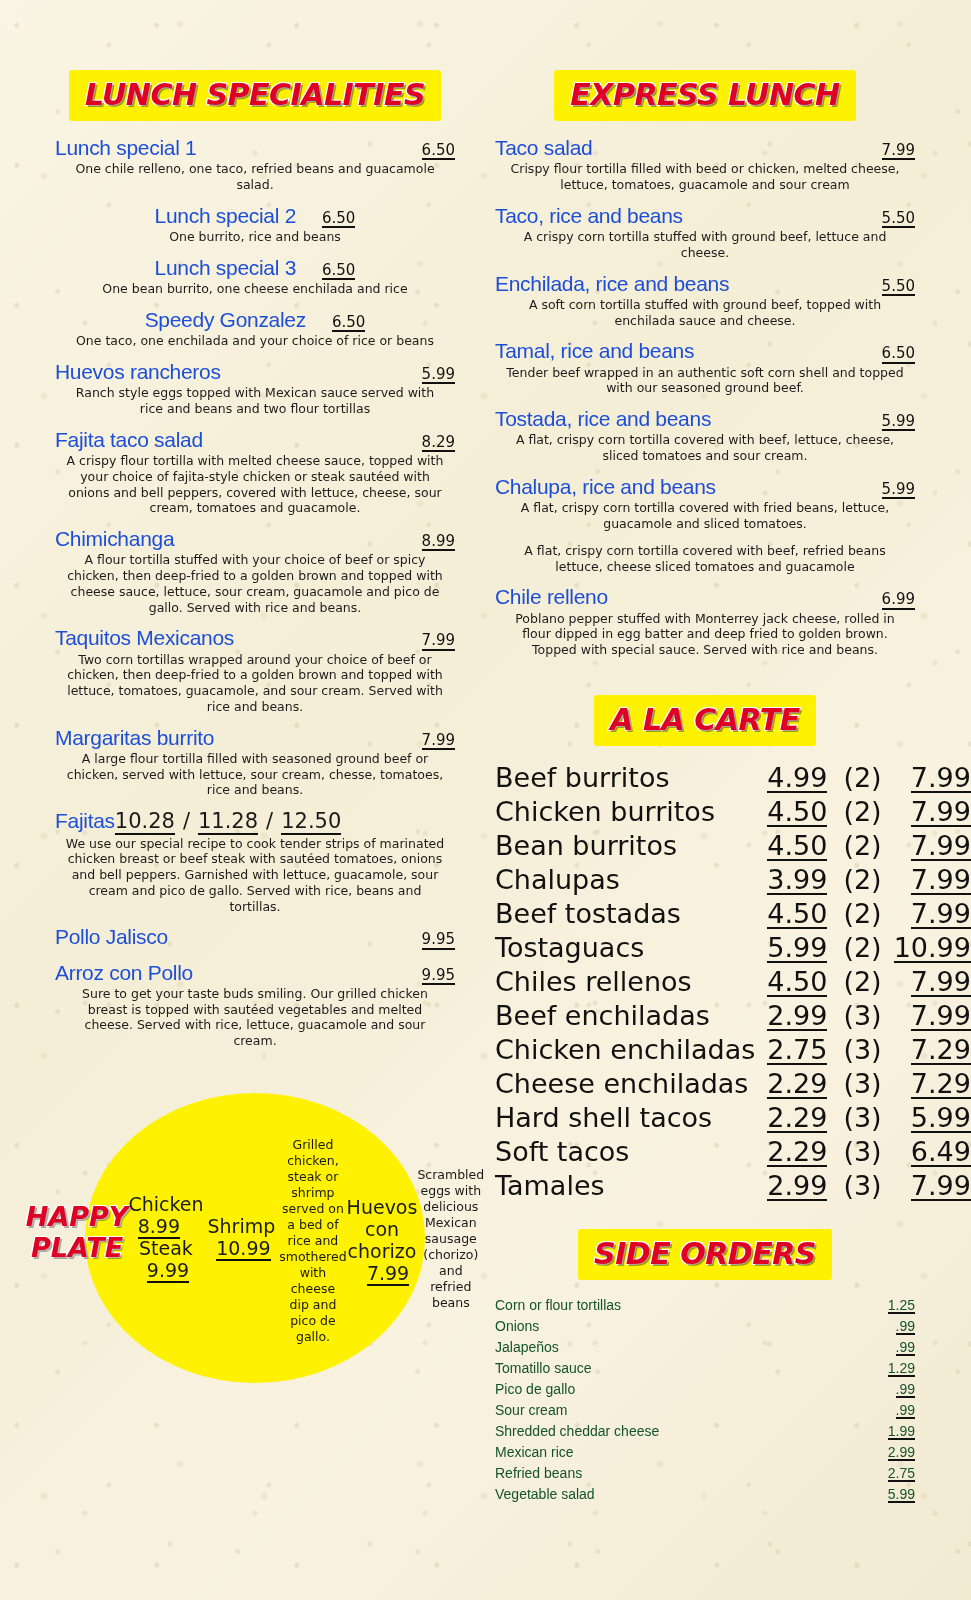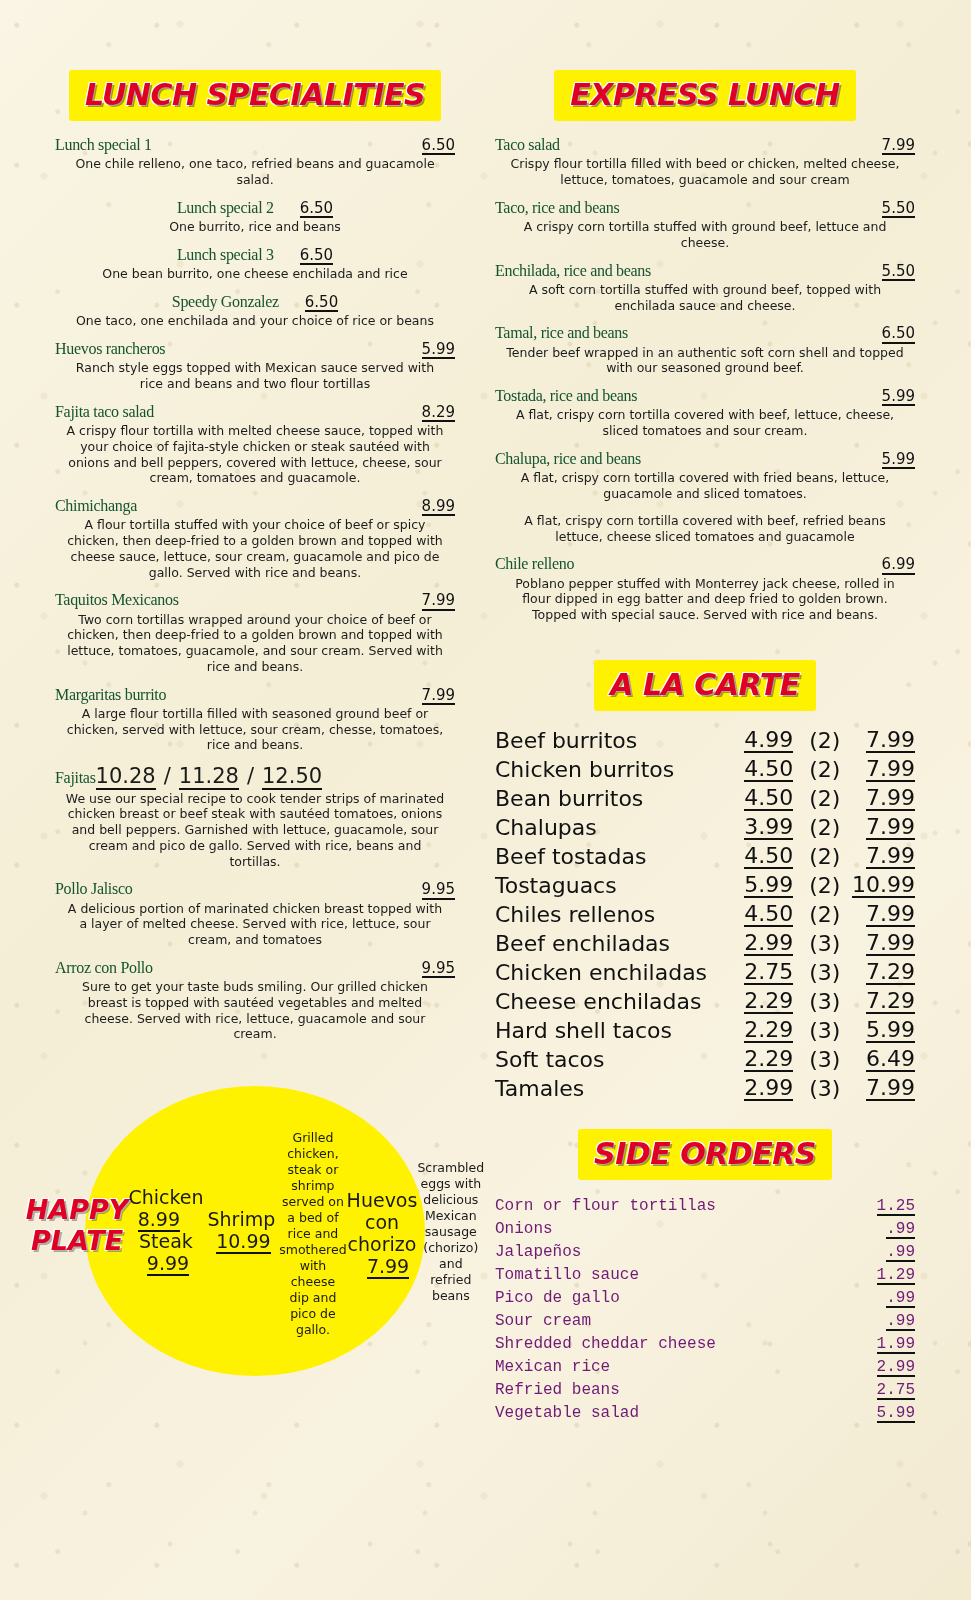--- a/index.html
+++ b/index.html
@@ -75,23 +75,23 @@
 
   
   .item { margin-bottom: 11px; }
   .item-head {
     display: flex;
     align-items: baseline;
     justify-content: space-between;
     gap: 10px;
   }
   .item-name {
-    font-family: Liberation Serif, serif;
-    font-size: 16px;
-    color: #14532d;
+    font-family: Liberation Sans, sans-serif;
+    font-size: 21px;
+    color: #1d4ed8;
     letter-spacing: -0.3px;
     white-space: nowrap;
   }
   .item-price {
     font-family: "DejaVu Sans", sans-serif;
     font-size: 15px;
     color: #111;
     border-bottom: 2px solid #111;
     line-height: 1.02;
     white-space: nowrap;
@@ -122,44 +122,44 @@
   .fajitas-prices .sep { border: none; }
 
   
   .alacarte-table {
     width: 100%;
     border-collapse: collapse;
     margin-top: 10px;
   }
   .alacarte-table td {
     font-family: "DejaVu Sans", sans-serif;
-    font-size: 22px;
+    font-size: 27px;
     padding: 1.5px 0;
     color: #111;
     white-space: nowrap;
   }
   .ac-name { width: 56%; }
   .ac-price1, .ac-price2 {
     text-align: right;
     width: 15%;
   }
   .ac-qty { text-align: left; padding-left: 16px !important; width: 14%; }
-  .ul { border-bottom: 2px solid #111; display: inline-block; line-height: 1.0; }
+  .ul { border-bottom: 2px solid #111; display: inline-block; line-height: 1.0; margin-left: 12px; }
 
   
   .side-table {
     width: 100%;
     border-collapse: collapse;
     margin-top: 8px;
   }
   .side-table td {
-    font-family: Liberation Mono, monospace;
-    font-size: 16px;
+    font-family: Liberation Sans, sans-serif;
+    font-size: 14px;
     padding: 2px 0;
-    color: #701a75;
+    color: #14532d;
     white-space: nowrap;
   }
   .side-name { width: 74%; }
   .side-price { text-align: right; }
 
   
   .happy-plate {
     width: 340px;
     height: 290px;
     background: #fff200;
@@ -314,21 +314,20 @@
           </span>
         </div>
         <div class="item-desc">We use our special recipe to cook tender strips of marinated chicken breast or beef steak with sautéed tomatoes, onions and bell peppers. Garnished with lettuce, guacamole, sour cream and pico de gallo. Served with rice, beans and tortillas.</div>
       </div>
 
       <div class="item">
         <div class="item-head">
           <span class="item-name">Pollo Jalisco</span>
           <span class="item-price">9.95</span>
         </div>
-        <div class="item-desc">A delicious portion of marinated chicken breast topped with a layer of melted cheese. Served with rice, lettuce, sour cream, and tomatoes</div>
       </div>
 
       <div class="item">
         <div class="item-head">
           <span class="item-name">Arroz con Pollo</span>
           <span class="item-price">9.95</span>
         </div>
         <div class="item-desc">Sure to get your taste buds smiling. Our grilled chicken breast is topped with sautéed vegetables and melted cheese. Served with rice, lettuce, guacamole and sour cream.</div>
       </div>
 

